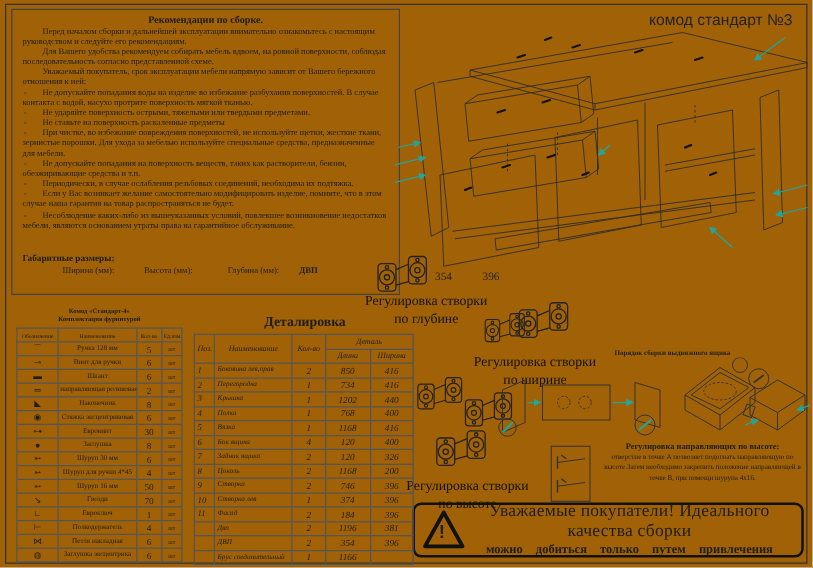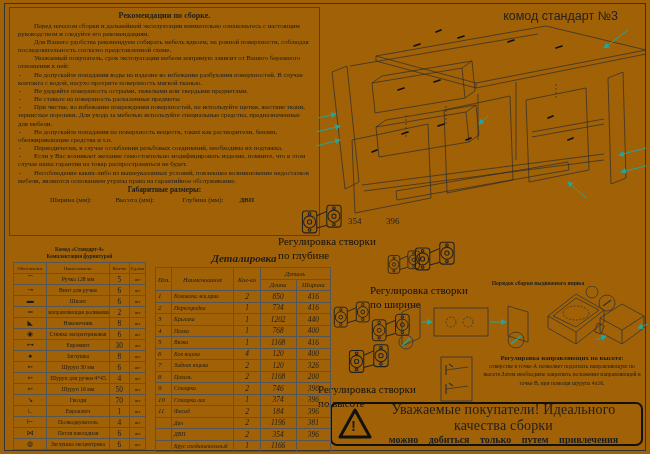--- a/index.html
+++ b/index.html
@@ -6,32 +6,32 @@
   .page{position:relative;width:650px;height:454px;background:#a16207;overflow:hidden;
         font-family:"Liberation Serif",serif;color:#1d1d1d;}
   .page-border{position:absolute;left:4px;top:3px;width:640px;height:446px;border:1.2px solid #333;}
   
   .left-box{position:absolute;left:9px;top:7px;width:311px;height:229px;border:1px solid #444;
             padding:2px 8px 0 8px;box-sizing:border-box;overflow:hidden;font-size:6.8px;line-height:1.2;}
   .lb-h{font-weight:bold;text-align:center;font-size:8.1px;margin:1px 0 1px 0;}
   .lb-p{margin:0;text-indent:16px;}
   .rule{position:relative;margin:0;text-indent:16px;}
   .rule .dash{position:absolute;left:1px;top:0;text-indent:0;}
-  .dims-head{font-weight:bold;text-align:center;font-size:7.4px;margin-top:1px;}
+  .dims-head{font-weight:bold;text-align:left;font-size:7.4px;margin-top:18px;}
   .dims-row{display:flex;font-size:6.9px;margin-top:1px;}
   .dims-row span{white-space:nowrap;}
   .dw{margin-left:32px;} .dh{margin-left:24px;} .dd{margin-left:28px;} .dvp{margin-left:16px;font-weight:bold;}
   
-  .doc-title{position:absolute;right:32px;top:9px;font-family:"Liberation Sans",sans-serif;
+  .doc-title{position:absolute;right:16px;top:9px;font-family:"Liberation Sans",sans-serif;
              font-size:12.5px;color:#222;}
   
   .exploded{position:absolute;left:316px;top:20px;}
   .hinge{position:absolute;}
   .dimlbl{position:absolute;font-size:9px;color:#222;}
-  .adj{position:absolute;text-align:left;font-size:11px;line-height:1.25;color:#111;}
+  .adj{position:absolute;text-align:center;font-size:11px;line-height:1.25;color:#111;}
   .drawer-title{position:absolute;left:468px;top:280px;width:140px;text-align:center;
                 font-weight:bold;font-size:5.6px;}
   .sk{position:absolute;}
   .rails-block{position:absolute;left:482px;top:354px;width:160px;text-align:center;}
   .rails-head{font-weight:bold;font-size:6.8px;}
   .rails-body{font-size:5.7px;line-height:1.45;margin-top:1px;}
   
   .warning-box{position:absolute;left:330px;top:402px;width:313px;height:44px;border:2px solid #111;
                border-radius:7px;box-sizing:border-box;display:flex;align-items:center;padding:2px 6px 2px 6px;}
   .warn-tri{position:relative;flex:0 0 34px;height:32px;}
@@ -46,21 +46,21 @@
   table{border-collapse:collapse;}
   .hw-tbl{width:133px;table-layout:fixed;}
   .hw-tbl th,.hw-tbl td{border:1px solid #555;padding:0 1px;height:10px;overflow:hidden;white-space:nowrap;}
   .hw-tbl th{font-size:4.6px;font-weight:normal;text-align:center;}
   .c-ic{text-align:center;font-size:7px;line-height:1;}
   .c-nm{font-size:5.7px;text-align:center;}
   .c-q{font-size:7.4px;text-align:center;}
   .c-u{font-size:4.6px;text-align:center;}
   
   .parts{position:absolute;left:155px;top:252px;width:178px;}
-  .parts-title{text-align:center;font-style:italic;font-weight:600;font-size:11px;margin-bottom:3px;}
+  .parts-title{text-align:center;font-weight:600;font-size:11px;margin-bottom:3px;}
   .p-tbl{width:176px;table-layout:fixed;font-style:italic;}
   .p-tbl th,.p-tbl td{border:1px solid #555;padding:0 2px;height:10.5px;overflow:hidden;white-space:nowrap;}
   .p-tbl th{font-size:6.4px;font-weight:normal;}
   .th-detail{font-size:7px;}
   .p-pos{font-size:7px;text-align:left;}
   .p-nm{font-size:5.8px;text-align:left;}
   .p-q,.p-l,.p-w{font-size:7.4px;text-align:center;}
   .hidden-defs{position:absolute;width:0;height:0;overflow:hidden;}
 </style>
 </head>

